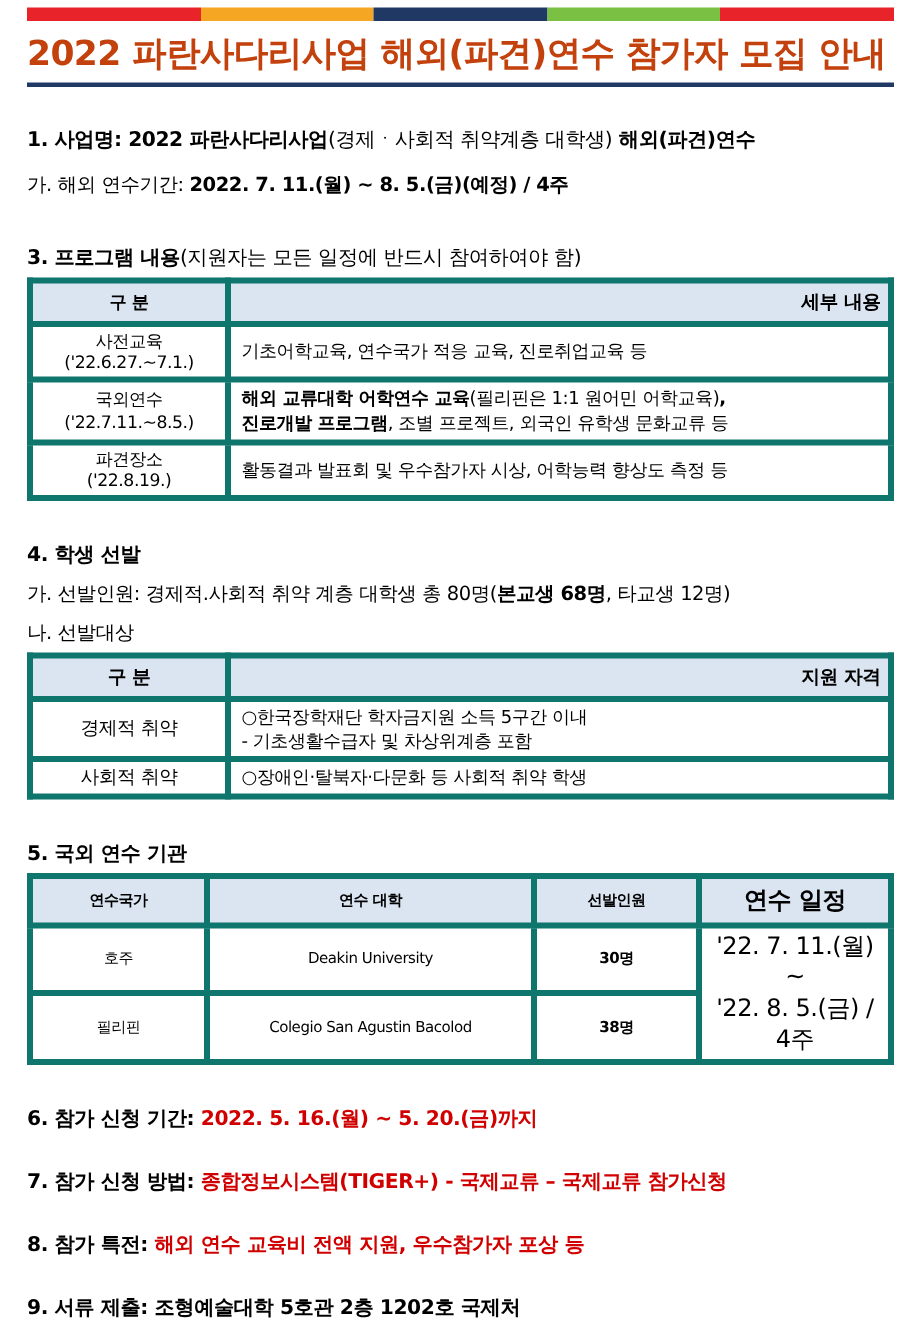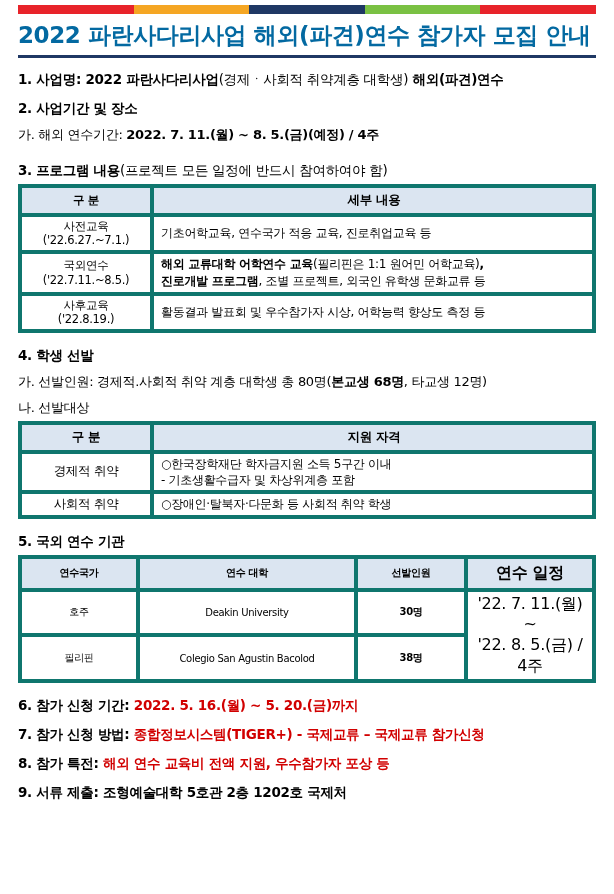--- a/index.html
+++ b/index.html
@@ -31,31 +31,31 @@
   .topbar > div { flex: 1 1 0; }
 
   .title-wrap {
     padding: 6px 0 4px 0;
     border-bottom: 3px solid #1f3864;
   }
   .doc-title {
     font-size: 23px;
     font-weight: bold;
     letter-spacing: -0.4px;
-    color: #0369a1;
+    color: #c2410c;
     white-space: nowrap;
   }
 
   
   .content { padding-top: 10px; font-size: 13px; }
 
   .num-item {
     font-weight: bold;
     font-size: 13.5px;
-    margin: 3px 0 4px 0;
+    margin: 16px 0 4px 0;
     letter-spacing: -0.3px;
   }
   .num-item .light { font-weight: normal; }
   .sub-item {
     margin: 0 0 4px 0;
     font-size: 13px;
     letter-spacing: -0.3px;
   }
   .sub-item .b { font-weight: bold; }
   .gap { height: 7px; }
@@ -71,21 +71,21 @@
     margin: 4px 0 4px 0;
   }
   table td, table th {
     border: 4px solid #0f766e;
     padding: 2px 5px;
     vertical-align: middle;
     letter-spacing: -0.3px;
   }
   thead td, thead th {
     background: #dbe5f1;
-    text-align: center;
+    text-align: right;
     font-weight: bold;
     font-size: 12.5px;
     padding: 4px 5px;
   }
   .t1 td.c1 { width: 118px; text-align: center; line-height: 1.25; font-size: 11.5px; }
   .t1 td.c2 { padding-left: 7px; }
   .t1 td.c2 b { font-weight: bold; }
 
   .t2 td.c1 { width: 118px; text-align: center; font-size: 12.5px; }
   .t2 td.c2 { padding-left: 7px; line-height: 1.35; }
@@ -119,31 +119,30 @@
 
   <div class="content">
 
     <div class="num-item">
       <span>1. 사업명:</span>
       <span>2022 파란사다리사업</span><span class="light">(경제ㆍ사회적 취약계층 대학생)</span>
       <span>해외(파견)연수</span>
     </div>
     <div class="gap-s"></div>
 
-    <div class="num-item">2. 사업기간 및 장소</div>
     <div class="gap-s"></div>
     <div class="sub-item">
       <span>가. 해외 연수기간:</span>
       <span class="b">2022. 7. 11.(월) ~ 8. 5.(금)(예정) / 4주</span>
     </div>
     <div class="gap-s"></div>
     <div class="gap"></div>
 
     <div class="num-item">
-      <span>3. 프로그램 내용</span><span class="light">(프로젝트 모든 일정에 반드시 참여하여야 함)</span>
+      <span>3. 프로그램 내용</span><span class="light">(지원자는 모든 일정에 반드시 참여하여야 함)</span>
     </div>
 
     <table class="t1">
       <thead>
         <tr>
           <td class="c1">구 분</td>
           <td class="c2">세부 내용</td>
         </tr>
       </thead>
       <tbody>
@@ -159,21 +158,21 @@
             <span>국외연수</span><br>
             <span>('22.7.11.~8.5.)</span>
           </td>
           <td class="c2">
             <b>해외 교류대학 어학연수 교육</b><span>(필리핀은 1:1 원어민 어학교육)</span><b>,</b><br>
             <b>진로개발 프로그램</b><span>, 조별 프로젝트, 외국인 유학생 문화교류 등</span>
           </td>
         </tr>
         <tr>
           <td class="c1">
-            <span>사후교육</span><br>
+            <span>파견장소</span><br>
             <span>('22.8.19.)</span>
           </td>
           <td class="c2">활동결과 발표회 및 우수참가자 시상, 어학능력 향상도 측정 등</td>
         </tr>
       </tbody>
     </table>
     <div class="gap"></div>
 
     <div class="num-item">4. 학생 선발</div>
     <div class="gap-s"></div>

